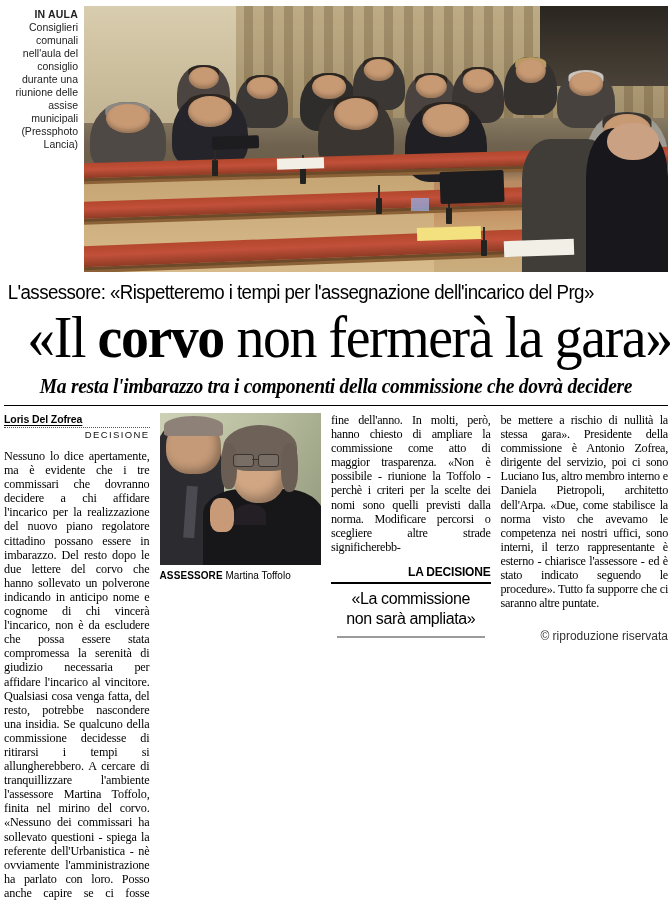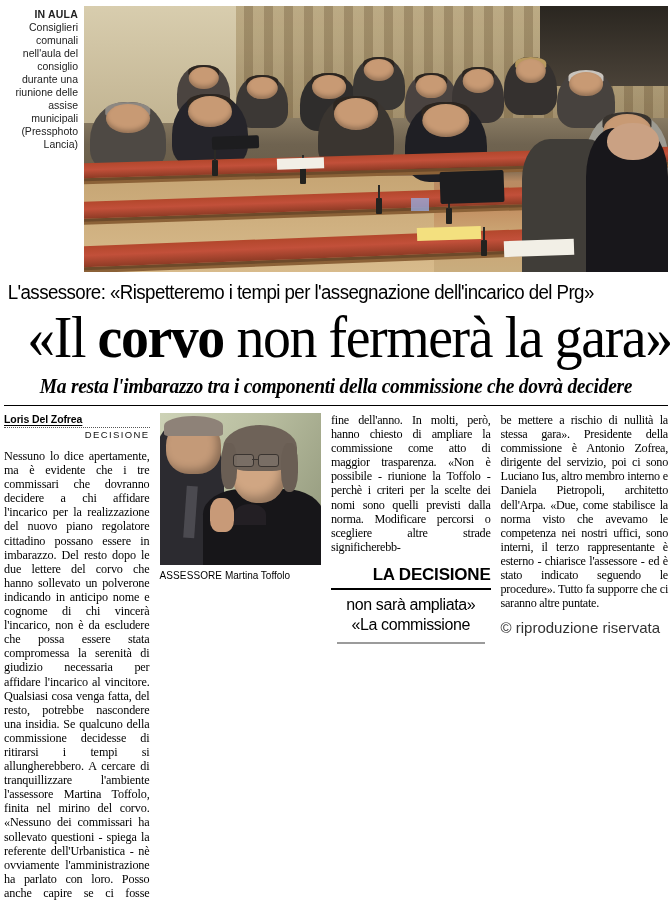--- a/index.html
+++ b/index.html
@@ -284,48 +284,49 @@
     position:absolute; left:46%; top:60%; width:20%; height:14%;
     background:#231f24; border-radius:50% 50% 0 0;
   }
 
   .photo-credit {
     font-family: "Liberation Sans", sans-serif;
     font-size: 10px;
     line-height: 12px;
     margin-bottom: 7px;
   }
-  .photo-credit .lbl { font-weight: normal; letter-spacing: 0.1px; }
+  .photo-credit .lbl { font-weight: bold; letter-spacing: 0.1px; }
 
   
   .pullquote { margin-top: 11px; }
   .pq-kicker {
     font-family: "Liberation Sans", sans-serif;
     font-weight: bold;
-    font-size: 17px;
+    font-size: 12px;
     letter-spacing: -0.2px;
     text-align: right;
     margin-bottom: 3px;
   }
   .pq-rule-top { height: 1.6px; background:#000; }
   .pq-text {
     font-family: "Liberation Sans", sans-serif;
     font-size: 16px;
     line-height: 20px;
     text-align: center;
     padding: 5px 0 6px 0;
     letter-spacing: -0.4px;
   }
   .pq-rule-bot { height: 2.6px; background:#9b9b9b; margin: 1px 6px 0 6px; }
 
   .copyright {
     font-family: "Liberation Sans", sans-serif;
-    font-size: 15px;
+    font-size: 12px;
+    text-align: right;
     color: #333;
-    margin-top: 9px;
+    margin-top: 19px;
   }
 </style>
 </head>
 <body>
 
 <div class="page">
 
   <div class="top-block">
 
     <div class="photo-caption">
@@ -456,22 +457,22 @@
       </div>
     </div>
 
     <div class="col c3">
       <div class="body-text tight">fine dell'anno. In molti, però, hanno chiesto di ampliare la commissione come atto di maggior trasparenza. «Non è possibile - riunione la Toffolo - perchè i criteri per la scelte dei nomi sono quelli previsti dalla norma. Modificare percorsi o scegliere altre strade significherebb-</div>
 
       <div class="pullquote">
         <div class="pq-kicker">LA DECISIONE</div>
         <div class="pq-rule-top"></div>
         <div class="pq-text">
+          <div>«La commissione</div>
           <div>non sarà ampliata»</div>
-          <div>«La commissione</div>
         </div>
         <div class="pq-rule-bot"></div>
       </div>
     </div>
 
     <div class="col c4">
       <div class="body-text tight">be mettere a rischio di nullità la stessa gara». Presidente della commissione è Antonio Zofrea, dirigente del servizio, poi ci sono Luciano Ius, altro membro interno e Daniela Pietropoli, architetto dell'Arpa. «Due, come stabilisce la norma visto che avevamo le competenza nei nostri uffici, sono interni, il terzo rappresentante è esterno - chiarisce l'assessore - ed è stato indicato seguendo le procedure». Tutto fa supporre che ci saranno altre puntate.</div>
       <div class="copyright">© riproduzione riservata</div>
     </div>
 

